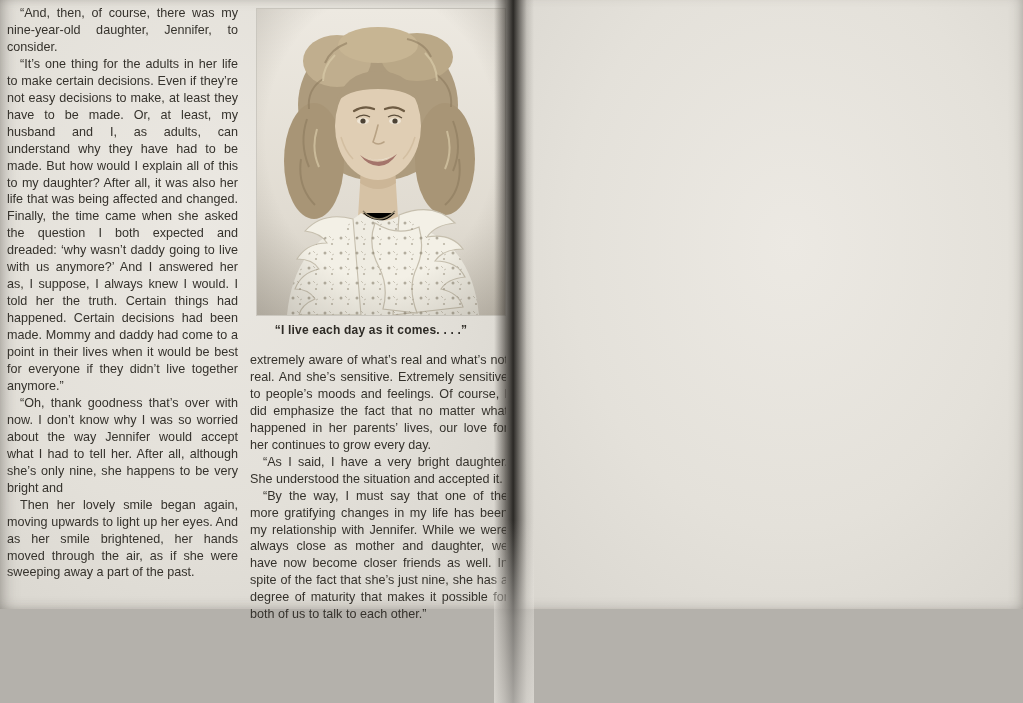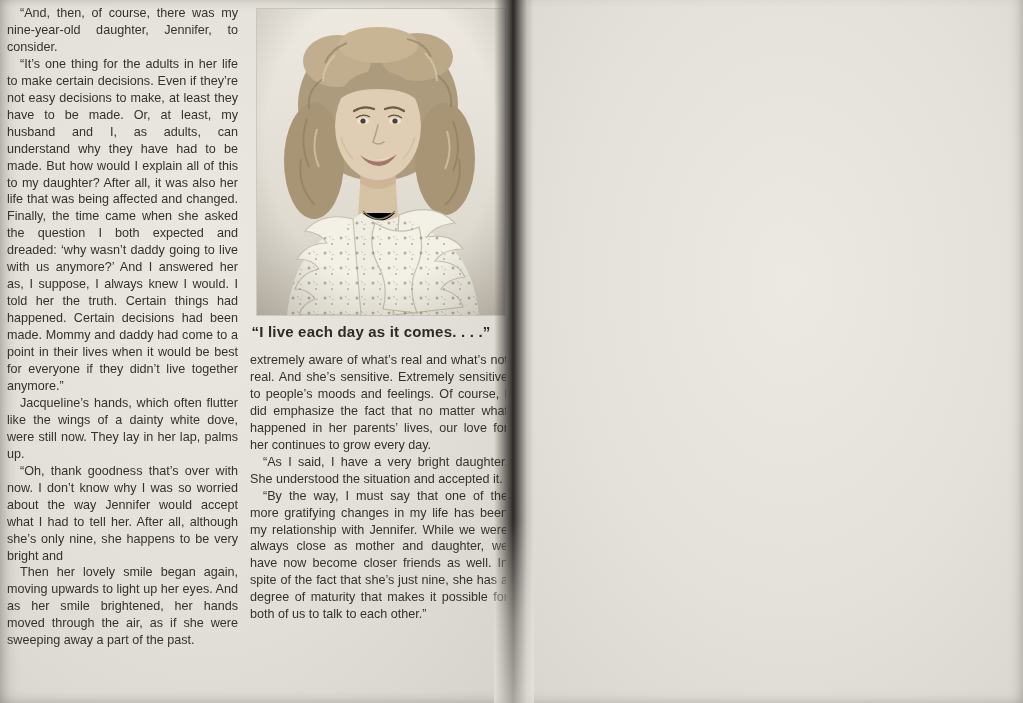--- a/index.html
+++ b/index.html
@@ -3,21 +3,21 @@
 <meta charset="utf-8">
 <style>
   html,body{margin:0;padding:0;}
   body{
     width:1023px;height:703px;overflow:hidden;position:relative;
     background:#b4b1ab;
     font-family:"Liberation Sans", sans-serif;
   }
   .spread{position:absolute;inset:0;}
   
-  .page{position:absolute;top:0;height:703px;}
+  .page{position:absolute;top:0;height:609px;}
   .page-left{
     left:0;width:506px;
     background:radial-gradient(ellipse at 40% 35%, #ebe8e2 0%, #e3e0d9 55%, #d6d3cc 100%);
     box-shadow:inset 10px 0 16px -8px rgba(88,84,78,.5), inset 0 -8px 14px -10px rgba(88,84,78,.35), inset 0 6px 10px -8px rgba(120,116,108,.35);
   }
   .page-right{
     left:506px;width:517px;
     background:radial-gradient(ellipse at 55% 40%, #ece9e3 0%, #e4e1da 55%, #d8d5ce 100%);
     box-shadow:inset -8px 0 14px -8px rgba(88,84,78,.45), inset 0 -8px 14px -10px rgba(88,84,78,.3);
   }
@@ -41,34 +41,33 @@
   .lp-col2{left:250px;top:352px;width:258px;height:348px;}
   
   .photo{
     position:absolute;left:257px;top:9px;width:248px;height:306px;
     box-shadow:0 0 0 1px rgba(120,114,104,.25);
     background:#ddd8cf;overflow:hidden;
   }
   .photo svg{display:block;}
   .photo-caption{
     position:absolute;left:242px;top:323px;width:258px;
-    text-align:center;font-weight:bold;font-size:15px;color:#2e2b26;letter-spacing:.2px;
+    text-align:center;font-weight:bold;font-size:12px;color:#2e2b26;letter-spacing:.2px;
   }
 </style>
 </head>
 <body>
 
 <div class="spread">
 
   <div class="page page-left">
 
     <div class="coltext lp-col1">
       <p>“And, then, of course, there was my nine-year-old daughter, Jennifer, to consider.</p>
       <p>“It’s one thing for the adults in her life to make certain decisions. Even if they’re not easy decisions to make, at least they have to be made. Or, at least, my husband and I, as adults, can understand why they have had to be made. But how would I explain all of this to my daughter? After all, it was also her life that was being affected and changed. Finally, the time came when she asked the question I both expected and dreaded: ‘why wasn’t daddy going to live with us anymore?’ And I answered her as, I suppose, I always knew I would. I told her the truth. Certain things had happened. Certain decisions had been made. Mommy and daddy had come to a point in their lives when it would be best for everyone if they didn’t live together anymore.”</p>
-      <p>Jacqueline’s hands, which often flutter like the wings of a dainty white dove, were still now. They lay in her lap, palms up.</p>
       <p>“Oh, thank goodness that’s over with now. I don’t know why I was so worried about the way Jennifer would accept what I had to tell her. After all, although she’s only nine, she happens to be very bright and</p>
       <p>Then her lovely smile began again, moving upwards to light up her eyes. And as her smile brightened, her hands moved through the air, as if she were sweeping away a part of the past.</p>
     </div>
 
     <div class="photo">
       <svg width="248" height="306" viewBox="0 0 248 306" xmlns="http://www.w3.org/2000/svg">
         <defs>
           <linearGradient id="bgGrad" x1="0" y1="0" x2="0" y2="1">
             <stop offset="0" stop-color="#ede9e1"></stop>
             <stop offset="0.7" stop-color="#e0dbd1"></stop>

